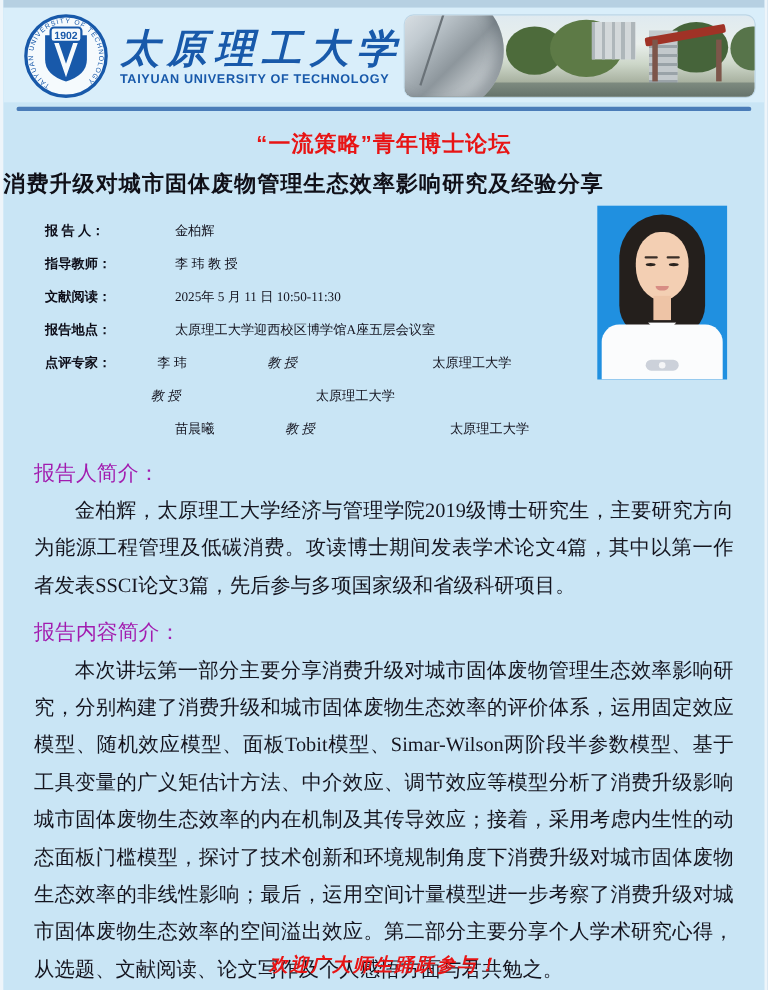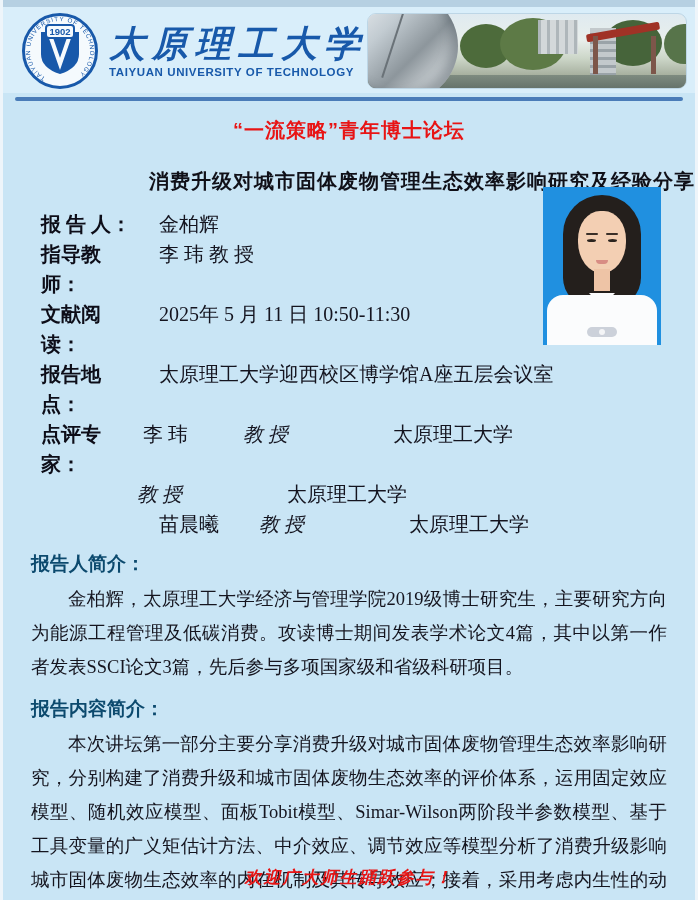--- a/index.html
+++ b/index.html
@@ -74,26 +74,26 @@
 
   .divider { height:4px; margin:4px 12px 0; background:#4a7cb8; border-radius:2px; }
 
   
   .title {
     margin-top:16px; text-align:center;
     font-family:"Liberation Sans", sans-serif;
     font-size:20px; font-weight:bold; color:#e81414; letter-spacing:1px;
   }
   .subtitle {
-    margin-top:24px; text-align:right;
+    margin-top:10px; text-align:left;
     font-size:20px; font-weight:bold; color:#101018; letter-spacing:1px;
   }
 
   
-  .details { margin:14px 0 0 38px; font-size:20px; }
+  .details { margin:14px 0 0 38px; font-size:12px; }
   .d-row { display:flex; line-height:30px; }
   .d-label { font-weight:bold; width:96px; flex:0 0 auto; color:#0d0d18; }
   .d-value { margin-left:22px; }
   .expert-row { display:flex; line-height:30px; }
   .e-indent { width:96px; flex:0 0 auto; }
   .e-name  { width:100px; margin-left:22px; }
   .e-title { width:110px;font-style:italic; }
   .e-org   { margin-left:40px; }
 
   
@@ -114,21 +114,21 @@
   .shirt { position:absolute; bottom:0; left:4px; right:4px; height:50px;
     background:#fbfcfd; border-radius:16px 16px 0 0; }
   .collar { position:absolute; bottom:38px; left:46px; width:26px; height:14px;
     background:#fbfcfd; clip-path:polygon(0 0,50% 100%,100% 0); }
   .bow { position:absolute; bottom:8px; left:44px; width:30px; height:10px;
     background:#ccd1da; border-radius:5px; }
   .bow::after { content:""; position:absolute; left:12px; top:2px; width:6px; height:6px;
     background:#f4f5f7; border-radius:50%; }
 
   
-  .sec-heading { margin:12px 0 0 28px; font-size:19px; font-weight:bold; color:#0c4a6e; }
+  .sec-heading { margin:12px 0 0 28px; font-size:19px; font-weight:normal; color:#a21caf; }
   .para {
     margin:5px 28px 0 28px; font-size:18.5px; line-height:34px;
     text-align:justify; text-indent:2em; color:#15151f;
   }
 
   
   .footer {
     position:absolute; bottom:6px; left:0; width:100%;
     text-align:center; color:#e81414; font-weight:bold; font-style:italic;
     font-size:17px; line-height:32px; letter-spacing:2px;

